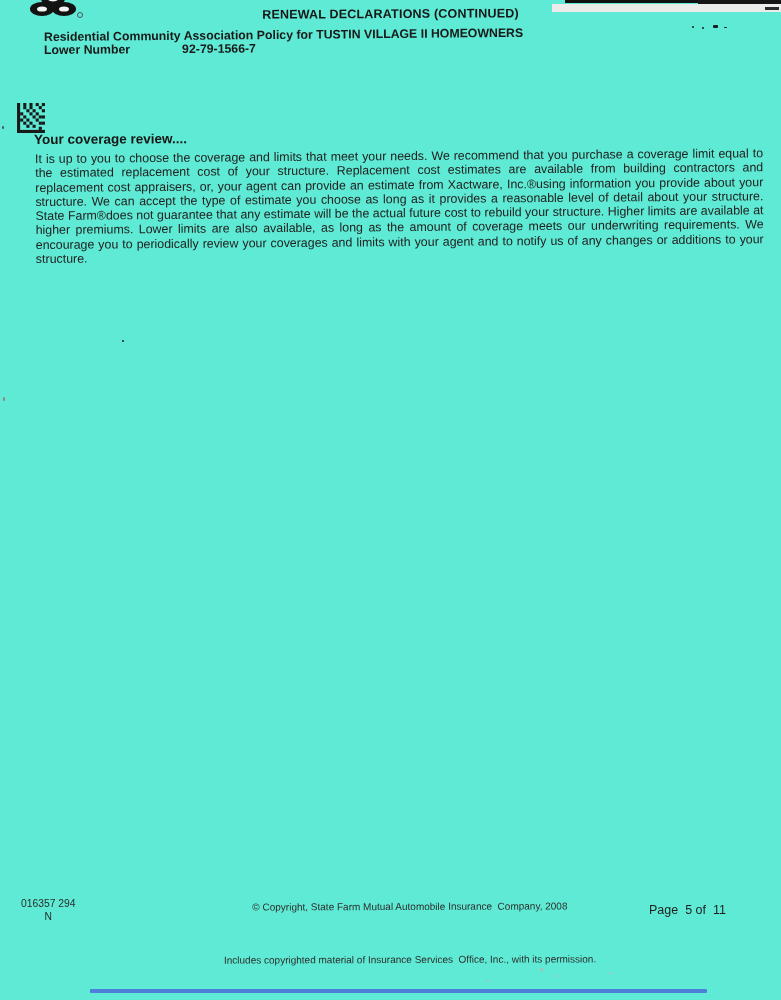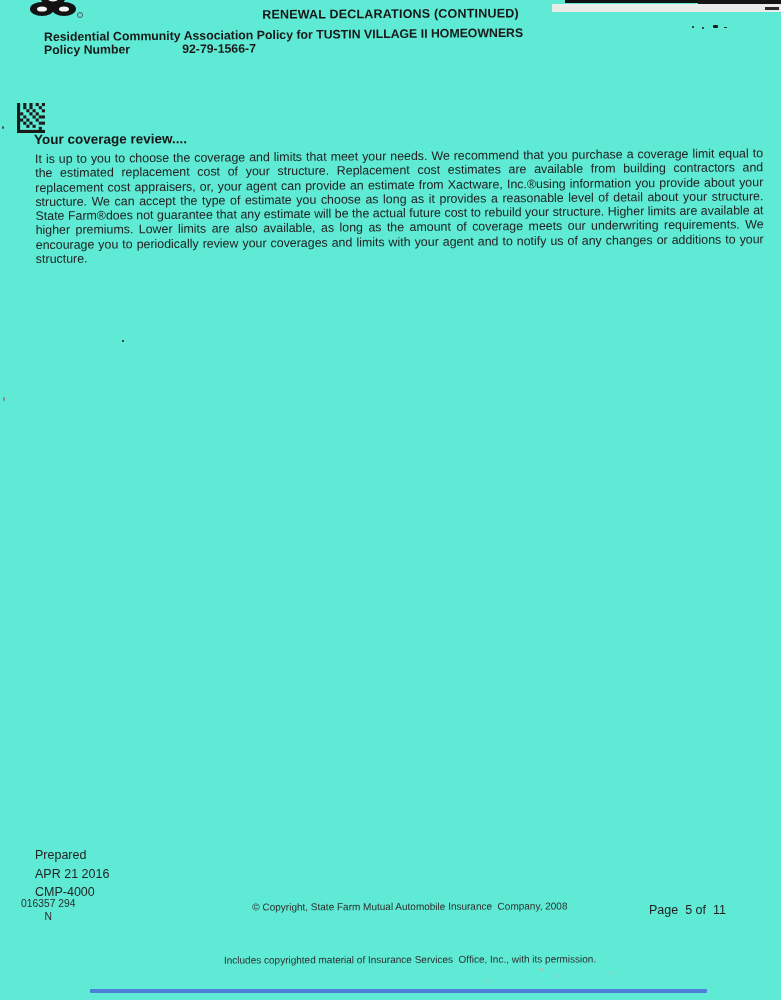--- a/index.html
+++ b/index.html
@@ -173,21 +173,21 @@
   <div class="artifact-smear"></div>
   <div class="artifact-corner"></div>
   <div class="dot" style="left:692px; top:26px; width:2px; height:2px;"></div>
   <div class="dot" style="left:702px; top:27px; width:2px; height:2px;"></div>
   <div class="dot" style="left:713px; top:25px; width:5px; height:3px;"></div>
   <div class="dot" style="left:724px; top:27px; width:3px; height:1px;"></div>
 
   <div class="doc-title">RENEWAL DECLARATIONS (CONTINUED)</div>
   <div class="policy-line1">Residential Community Association Policy for TUSTIN VILLAGE II HOMEOWNERS</div>
   <div class="policy-line2">
-    <span>Policy Number</span><span class="policy-number-value">92-79-1566-7</span>
+    <span>Lower Number</span><span class="policy-number-value">92-79-1566-7</span>
   </div>
 
   <div class="barcode">
     <svg width="28" height="30" viewBox="0 0 27 29">
       <g fill="#1a1a1a">
         <rect x="0" y="0" width="3" height="29"></rect>
         <rect x="0" y="26" width="27" height="3"></rect>
         <rect x="6" y="0" width="3" height="3"></rect>
           <rect x="12" y="0" width="3" height="3"></rect>
           <rect x="18" y="0" width="3" height="3"></rect>
@@ -223,25 +223,20 @@
   <div class="body-paragraph">It is up to you to choose the coverage and limits that meet your needs. We recommend that you purchase a coverage limit equal to the estimated replacement cost of your structure. Replacement cost estimates are available from building contractors and replacement cost appraisers, or, your agent can provide an estimate from Xactware, Inc.®using information you provide about your structure. We can accept the type of estimate you choose as long as it provides a reasonable level of detail about your structure. State Farm®does not guarantee that any estimate will be the actual future cost to rebuild your structure. Higher limits are available at higher premiums. Lower limits are also available, as long as the amount of coverage meets our underwriting requirements. We encourage you to periodically review your coverages and limits with your agent and to notify us of any changes or additions to your structure.</div>
 
   <div class="dot" style="left:122px; top:340px; width:2px; height:2px;"></div>
   <div class="dot" style="left:2px;  top:126px; width:2px; height:3px; background:#555;"></div>
   <div class="dot" style="left:3px;  top:397px; width:2px; height:4px; background:#8a8a8a;"></div>
   <div class="speck" style="left:540px; top:968px; width:3px; height:3px;"></div>
   <div class="speck" style="left:555px; top:975px; width:2px; height:2px;"></div>
   <div class="speck" style="left:610px; top:972px; width:2px; height:2px;"></div>
   <div class="speck" style="left:486px; top:980px; width:2px; height:2px;"></div>
 
-  <div class="prepared-block">
-    <div>Prepared</div>
-    <div>APR 21 2016</div>
-    <div>CMP-4000</div>
-  </div>
 
   <div class="doc-code-block">
     <div>016357 294</div>
     <div>N</div>
   </div>
 
   <div class="copyright-block">
     <div>© Copyright, State Farm Mutual Automobile Insurance  Company, 2008</div>
     <div>Includes copyrighted material of Insurance Services  Office, Inc., with its permission.</div>
   </div>

